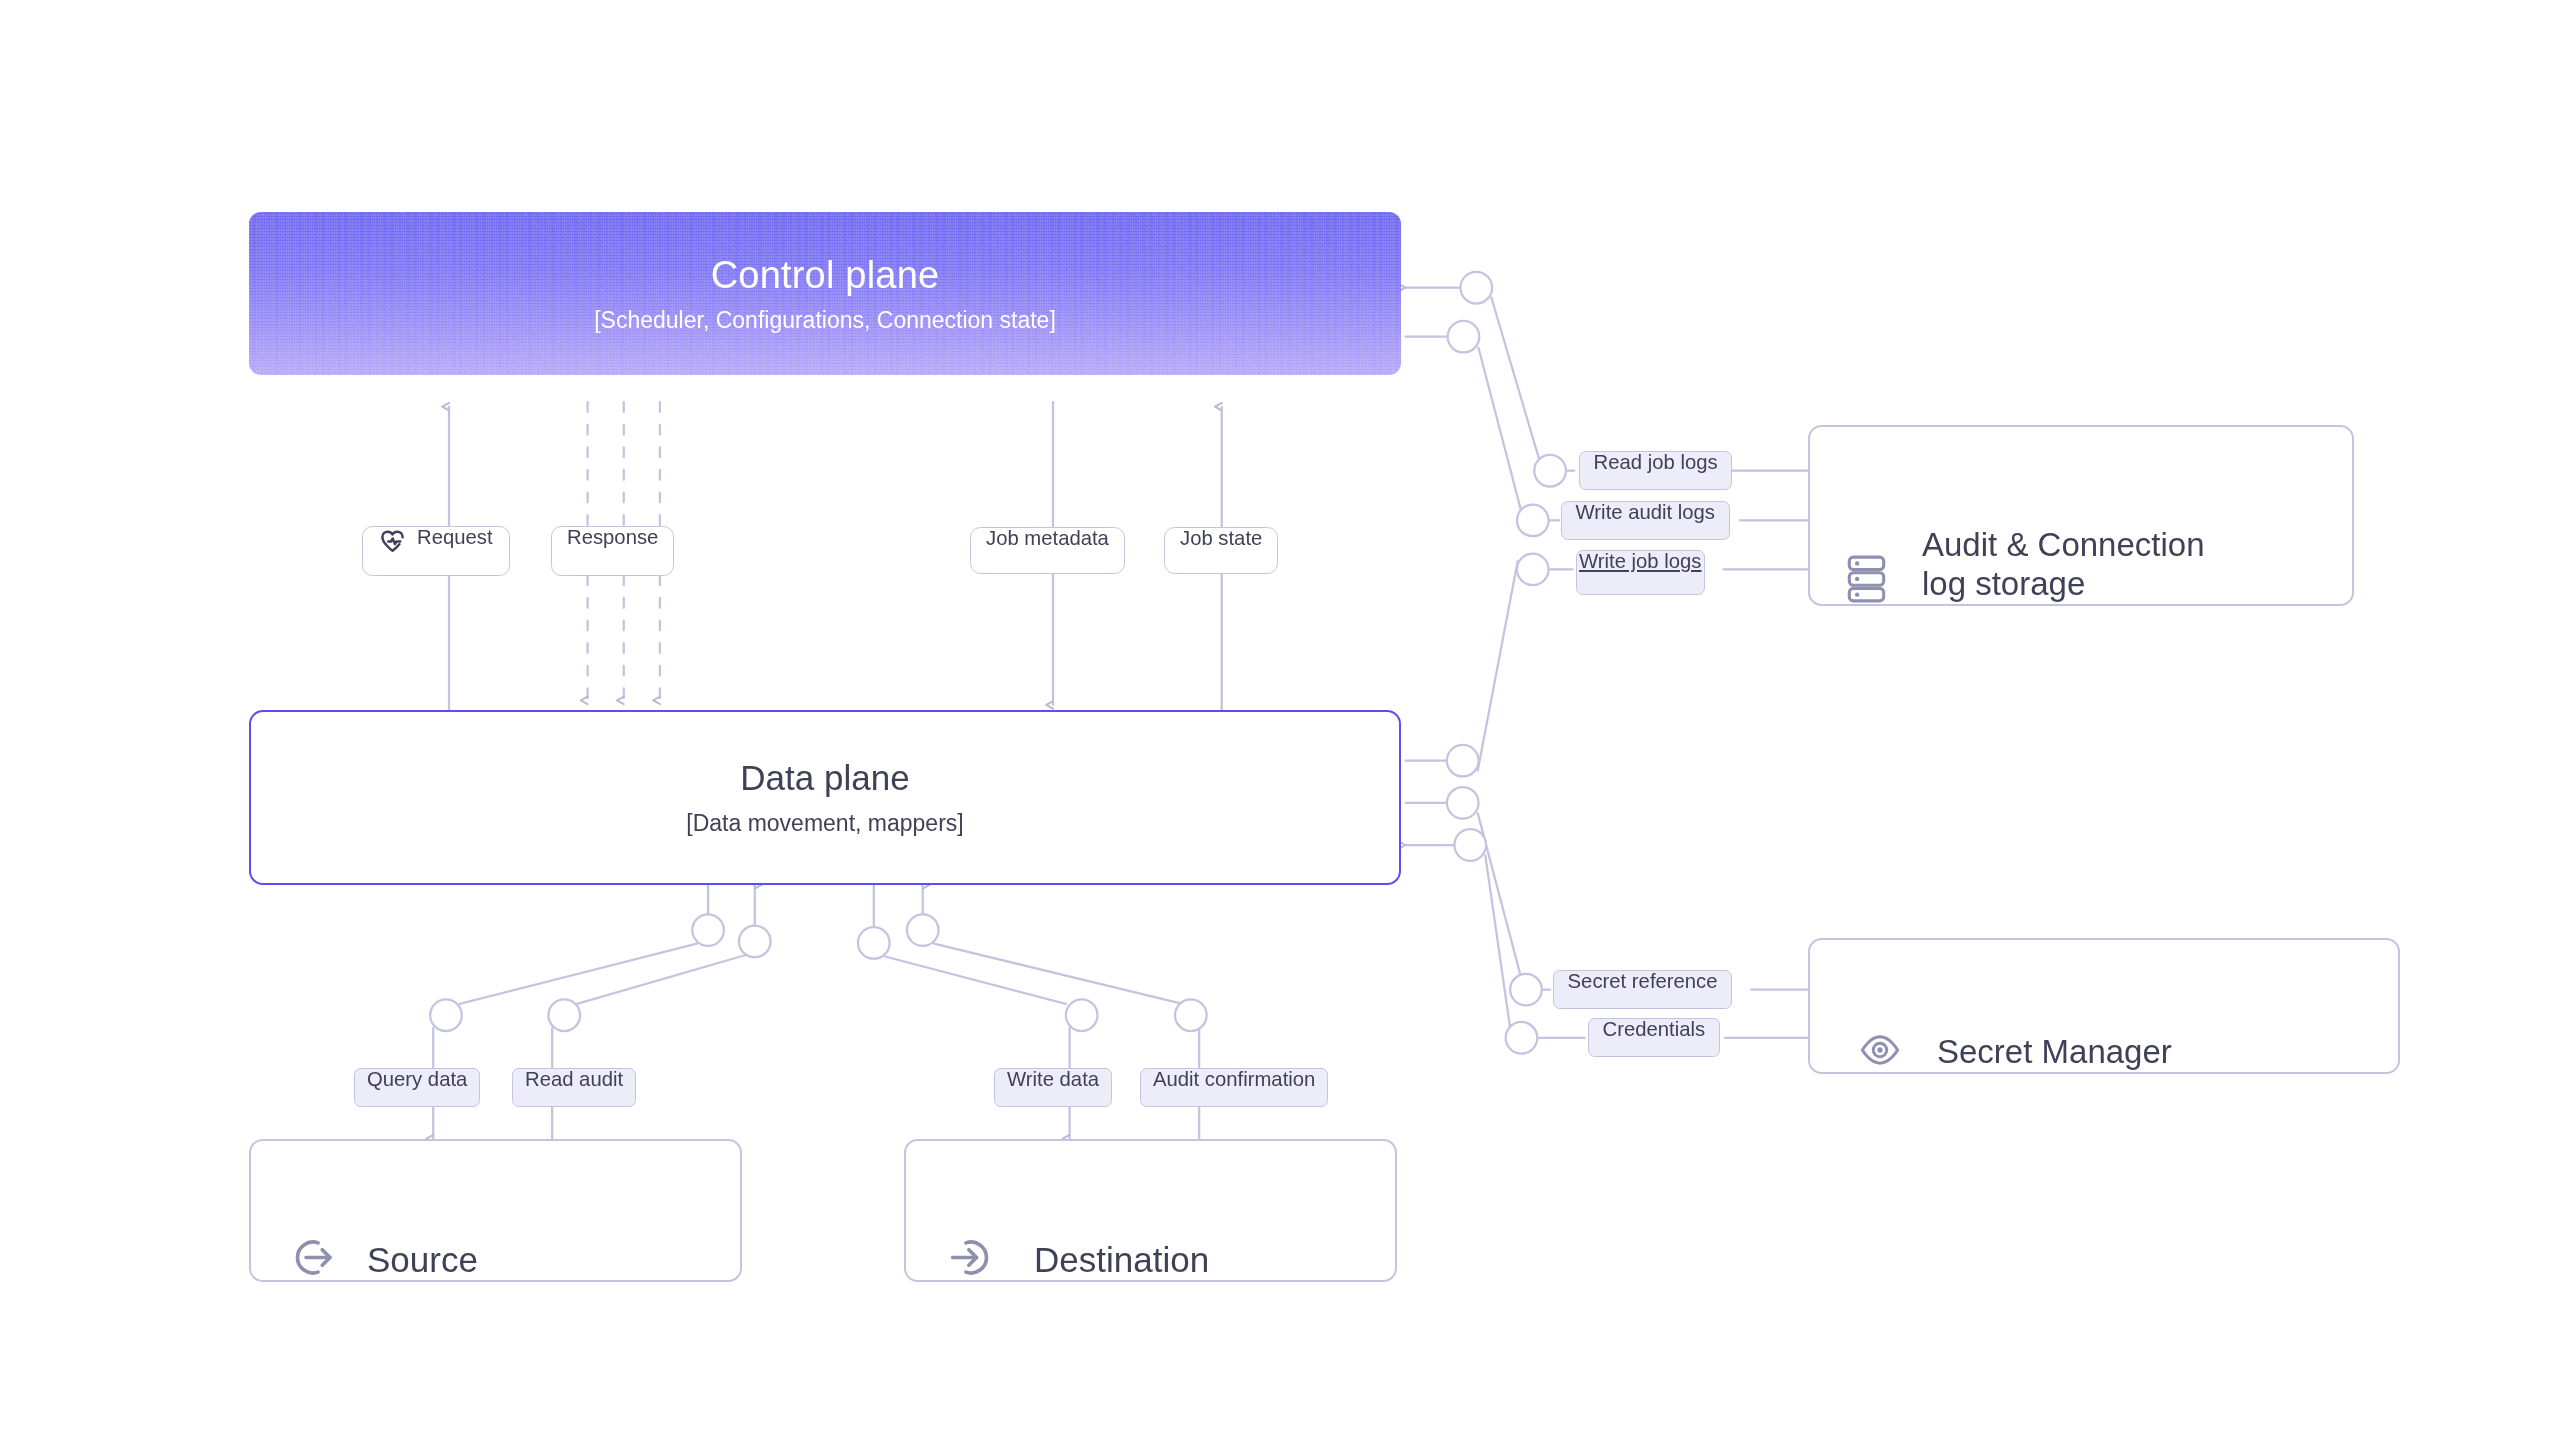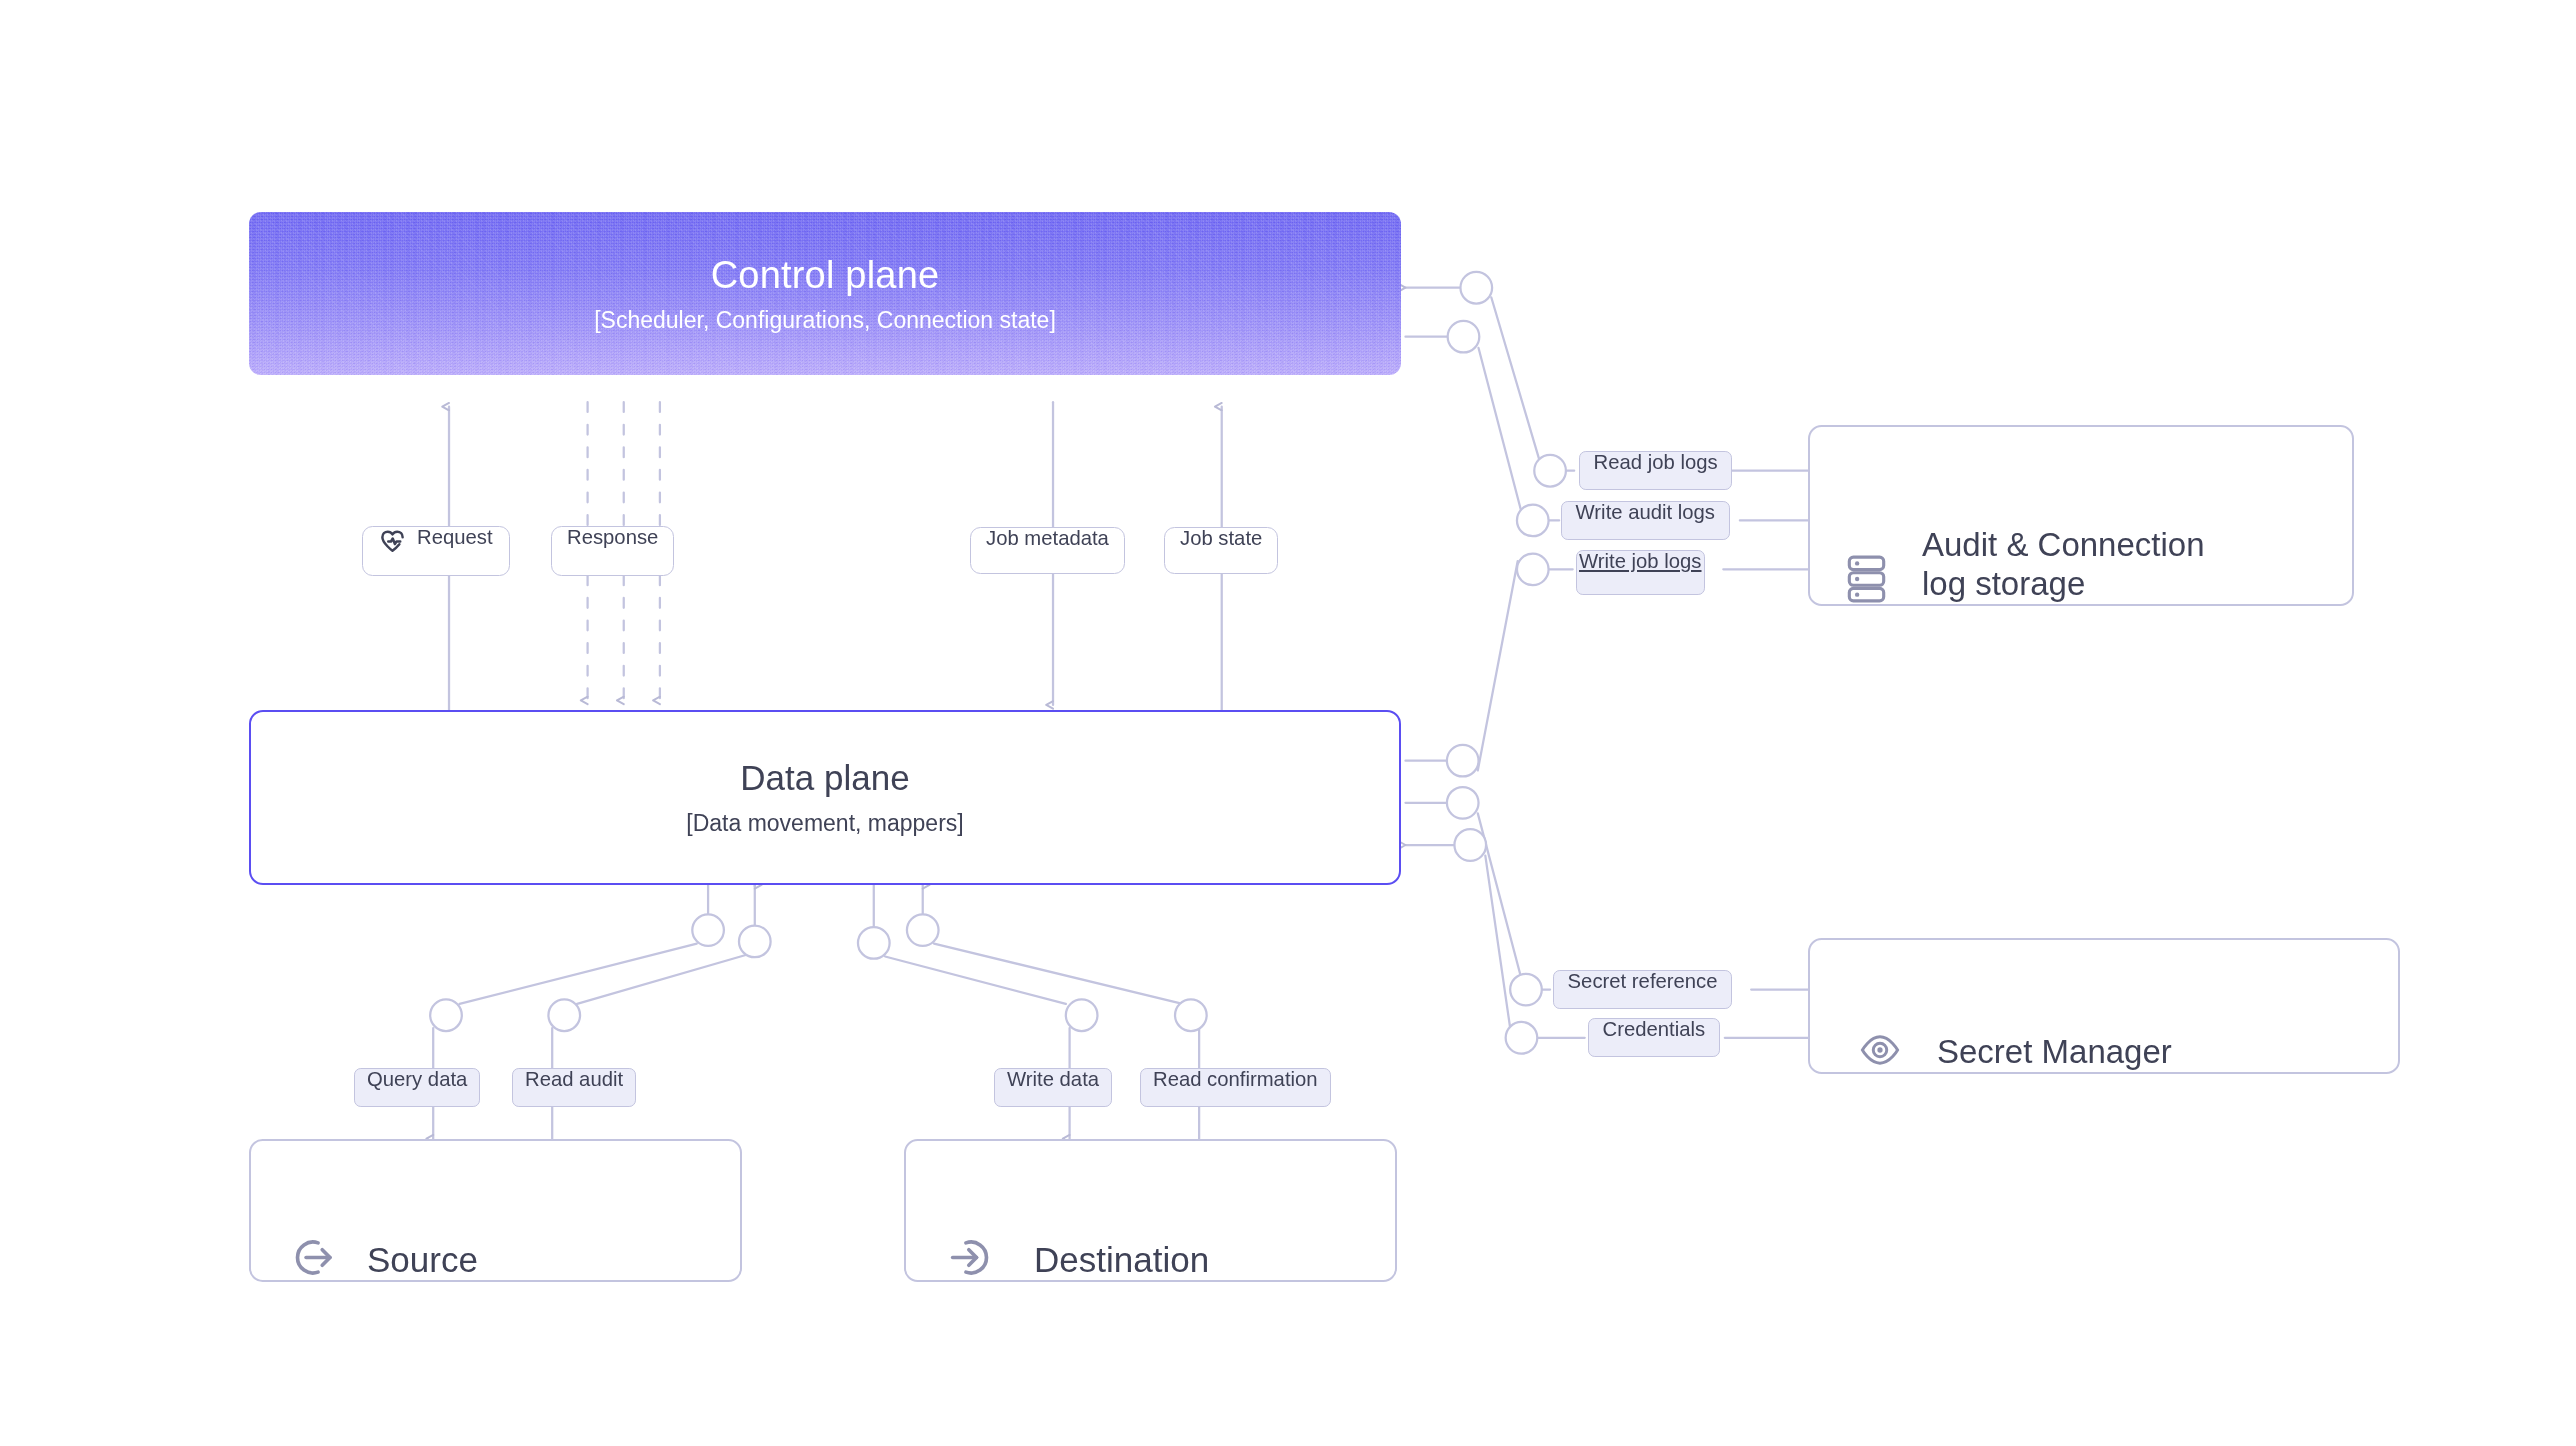--- a/index.html
+++ b/index.html
@@ -332,17 +332,17 @@
 
   <div class="chip lav" id="chip-readdata">
     <span>Read audit</span>
   </div>
 
   <div class="chip lav" id="chip-writedata">
     <span>Write data</span>
   </div>
 
   <div class="chip lav" id="chip-writeconf">
-    <span>Read confirmation</span>
+    <span>Audit confirmation</span>
   </div>
 
 </div>
 
 
 </body></html>

